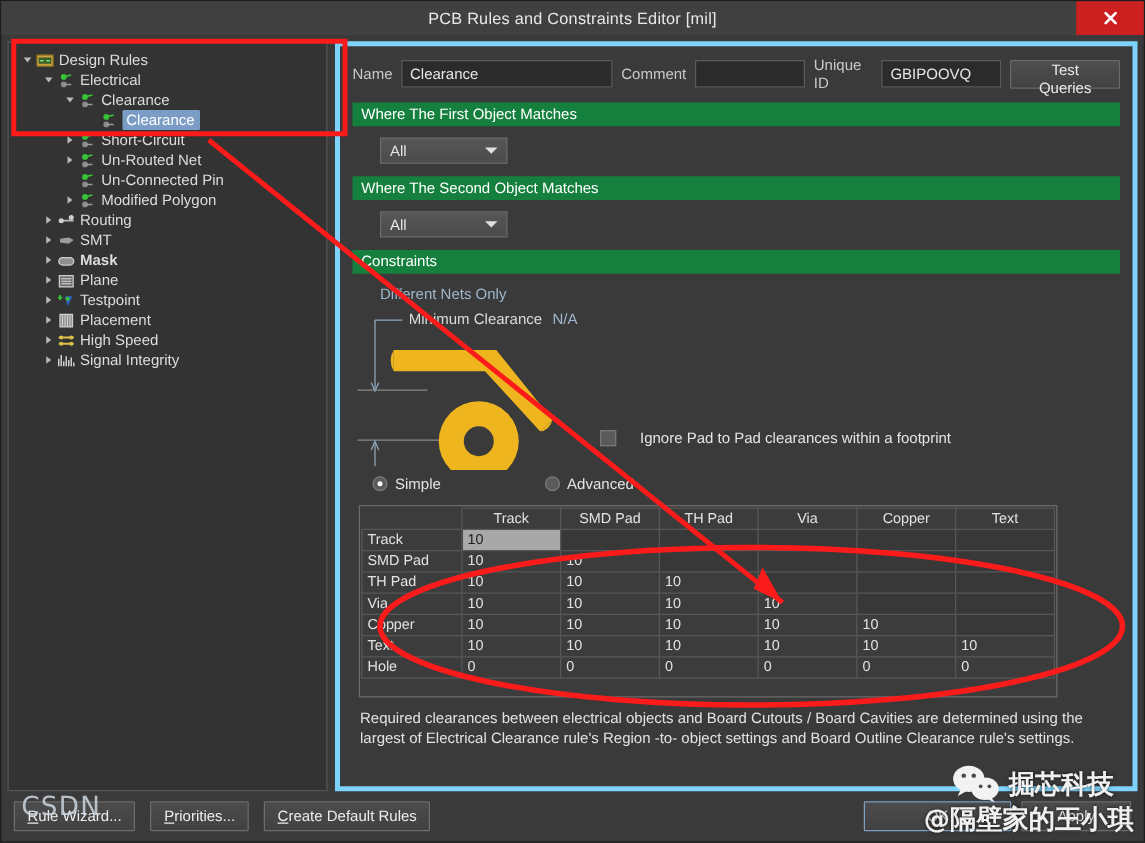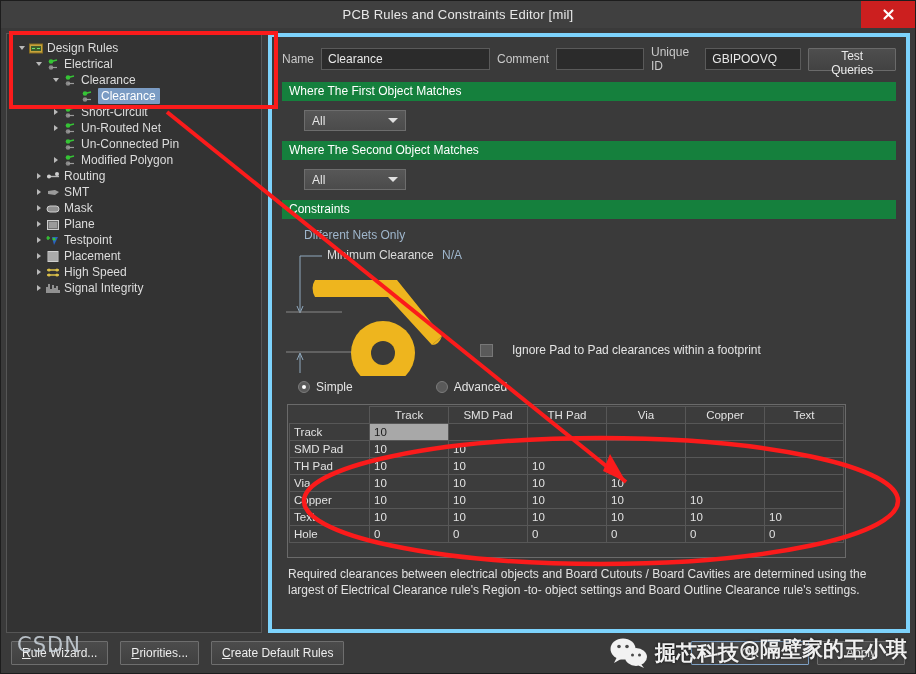--- a/index.html
+++ b/index.html
@@ -294,21 +294,21 @@
   #annotations {
     position: absolute; inset: 0;
     pointer-events: none;
   }
 
   
   #watermark {
     position: absolute;
     right: 8px; bottom: 4px;
     pointer-events: none;
-    display: flex; flex-direction: row; align-items: flex-start;
+    display: flex; flex-direction: column; align-items: flex-start;
   }
   #wm-top {
     display: flex; align-items: center; gap: 6px;
     margin-left: 22px;
   }
   #wm-brand {
     color: #f0f0f0; font-size: 21px; font-weight: bold;
     text-shadow: 0 0 3px rgba(0,0,0,.7);
     font-family: "DejaVu Sans", sans-serif;
   }
@@ -470,21 +470,21 @@
             <span class="tree-arrow ">
               <i></i>
             </span>
             <span class="tree-icon">
               <svg width="15" height="13" viewBox="0 0 15 13">
                 <path d="M2 5 L9 4 L13 6 L9 9 L2 8 Z" fill="#9c9c9c"></path>
               </svg>
             </span>
             <span class="tree-label">SMT</span>
           </div>
-          <div class="tree-node" style="padding-left: 25px;">
+          <div class="tree-node" style="padding-left: 25px; font-weight: bold;">
             <span class="tree-arrow ">
               <i></i>
             </span>
             <span class="tree-icon">
               <svg width="15" height="13" viewBox="0 0 15 13">
                 <rect x="1" y="4" width="12" height="6" rx="3" fill="#8f8f8f" stroke="#cfcfcf"></rect>
               </svg>
             </span>
             <span class="tree-label">Mask</span>
           </div>

